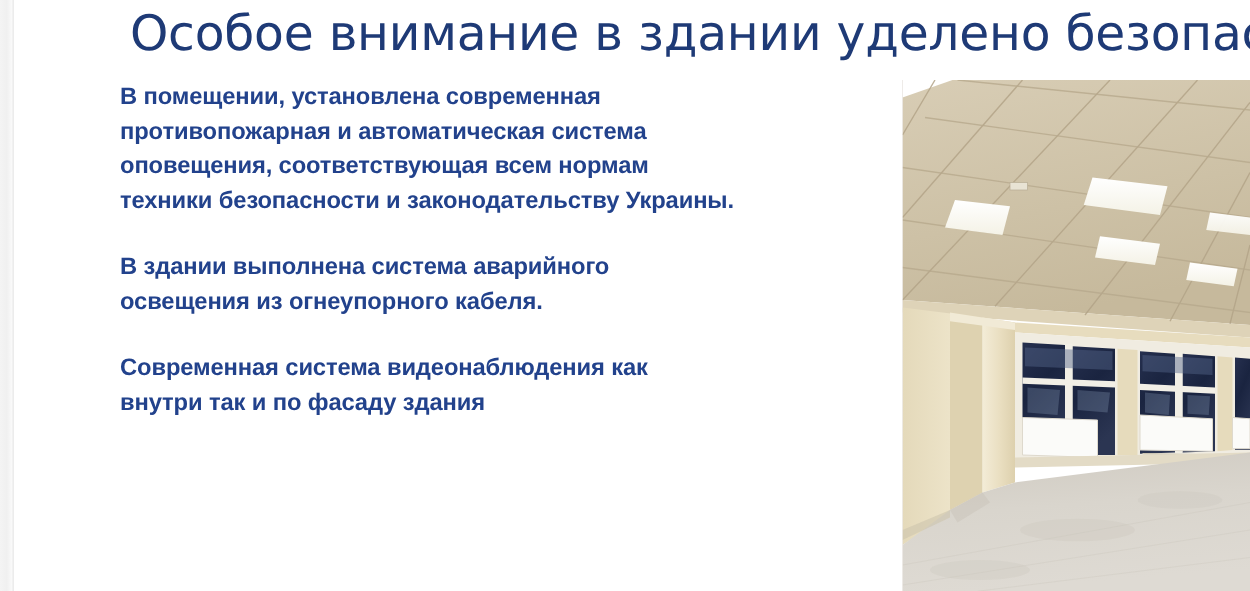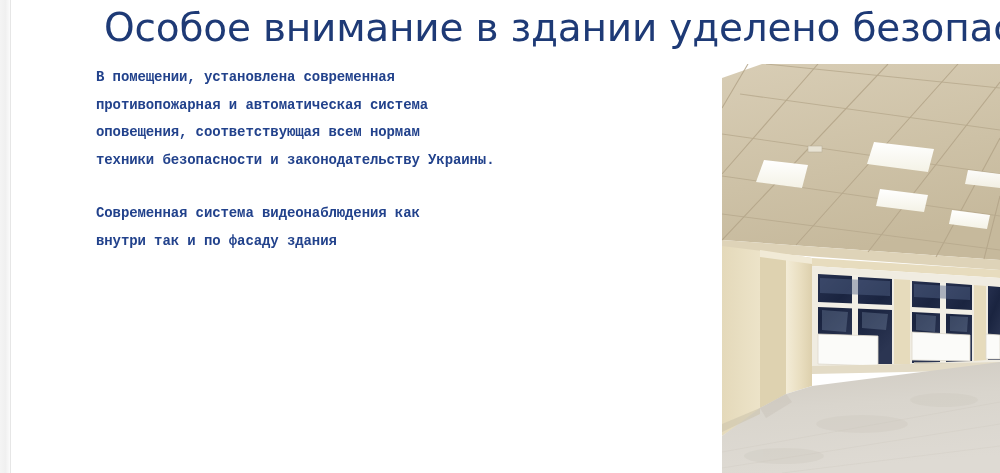--- a/index.html
+++ b/index.html
@@ -53,22 +53,22 @@
 
   
   .body-col {
     position: absolute;
     left: 96px;
     top: 64px;
     width: 610px;
   }
   .para {
     color: #22428c;
-    font-family: Liberation Mono, monospace;
-    font-size: 14px;
+    font-family: Liberation Sans, sans-serif;
+    font-size: 19px;
     font-weight: 600;
     line-height: 27.5px;
     letter-spacing: -0.1px;
     margin: 0 0 26px 0;
     white-space: pre-line;
   }
   .para:last-child { margin-bottom: 0; }
 
   
   .photo {
@@ -90,20 +90,22 @@
   <div class="page-edge"></div>
   <div class="page-edge-line"></div>
 
   <div class="slide-title">Особое внимание в здании уделено безопасн</div>
 
   <div class="body-col">
     <p class="para">В помещении, установлена современная
 противопожарная и автоматическая система
 оповещения,  соответствующая  всем нормам
 техники безопасности и законодательству Украины.</p>
+    <p class="para">В здании выполнена система аварийного
+освещения из огнеупорного кабеля.</p>
     <p class="para">Современная система видеонаблюдения как
 внутри так и по фасаду здания</p>
   </div>
 
   <div class="photo">
     <svg width="278" height="409" viewBox="0 0 278 409" xmlns="http://www.w3.org/2000/svg">
       <defs>
         <linearGradient id="ceilGrad" x1="0" y1="0" x2="0.3" y2="1">
           <stop offset="0%" stop-color="#d8cdb5"></stop>
           <stop offset="60%" stop-color="#cdc1a6"></stop>

